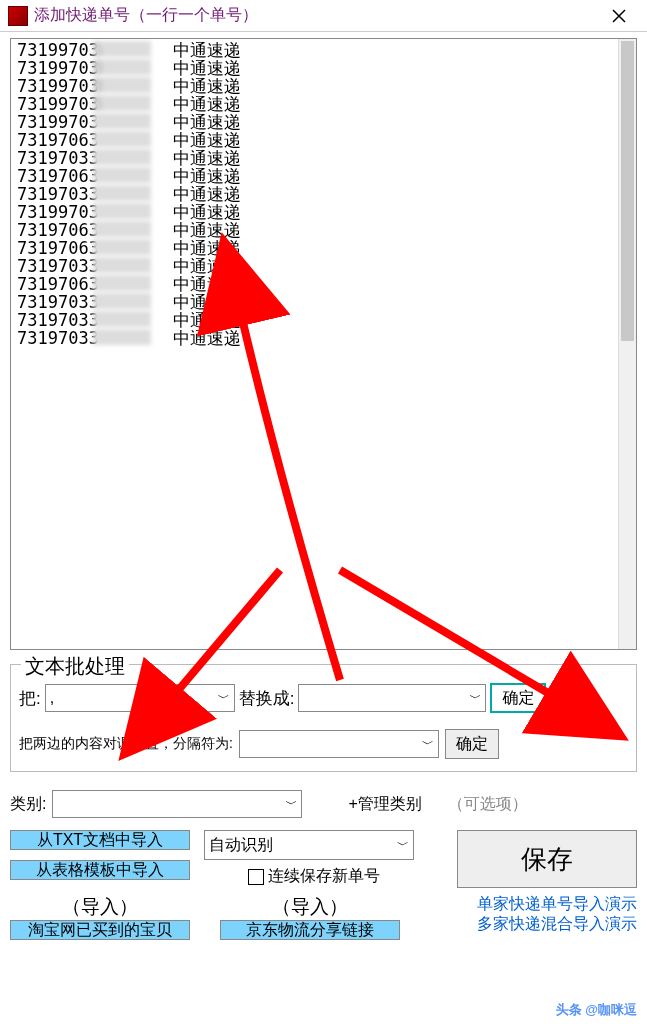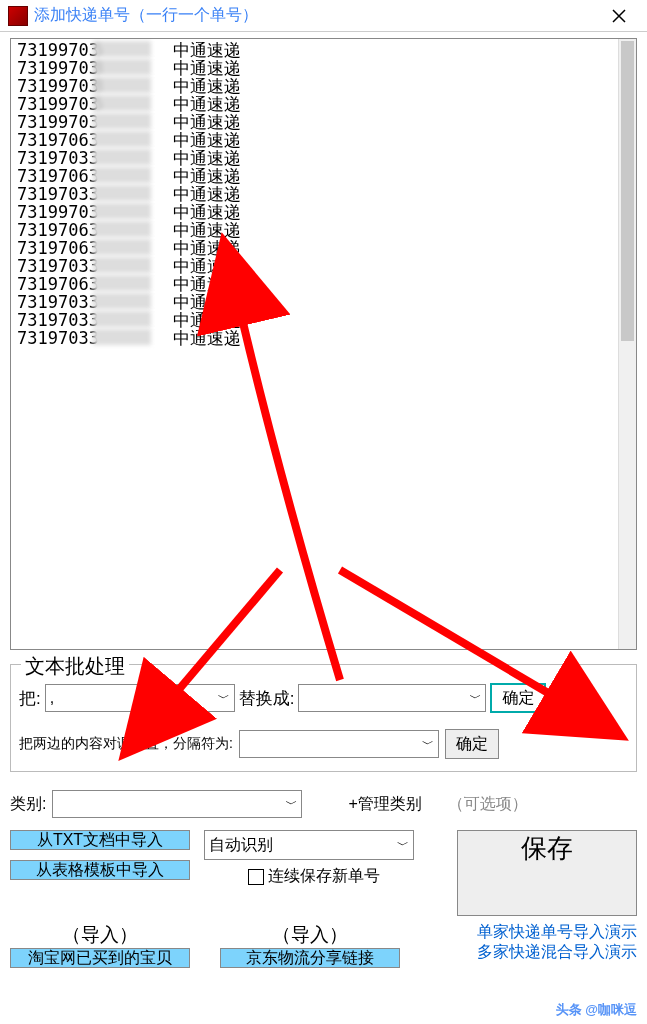--- a/index.html
+++ b/index.html
@@ -20,21 +20,21 @@
   align-items: center;
   padding: 0 8px;
 }
 .app-icon {
   width: 20px; height: 20px;
   background: linear-gradient(135deg,#c00,#800);
   margin-right: 6px;
   display:inline-block;
   border:1px solid #600;
 }
-.title { flex:1; font-size:16px; color:#3b82f6; }
+.title { flex:1; font-size:16px; color:#701a75; }
 .close-btn {
   width: 40px; height: 28px;
   display:flex; align-items:center; justify-content:center;
   font-size:18px; cursor:pointer;
 }
 
 .content { padding: 6px 10px 0 10px; }
 
 .textarea-wrap {
   border:1px solid #888;
@@ -105,23 +105,23 @@
 
 .row2 { display:flex; align-items:center; gap:6px; }
 
 .bottom-area {
   display:flex; gap:14px; margin-top:12px;
   padding: 0 10px;
 }
 .left-col { display:flex; flex-direction:column; gap:10px; width:180px;}
 .mid-col { flex:1; display:flex; flex-direction:column; gap:6px; }
 .save-btn {
-  width:180px; height:86px;
+  width:180px; height:58px;
   border:1px solid #888; background:#eee;
-  display:flex; justify-content:center;
+  display:flex; align-items:center; justify-content:center;
   font-size:26px; cursor:pointer;
 }
 .big-btn {
   border:1px solid #888; background:#7dd3fc; height:20px;
   display:flex; align-items:center; justify-content:center;
   cursor:pointer; font-size:16px;
 }
 .checkbox-row { display:flex; align-items:center; gap:4px; font-size:16px;margin-left:44px; }
 .checkbox-box { width:16px; height:16px; border:1px solid #000; display:inline-block; }
 

